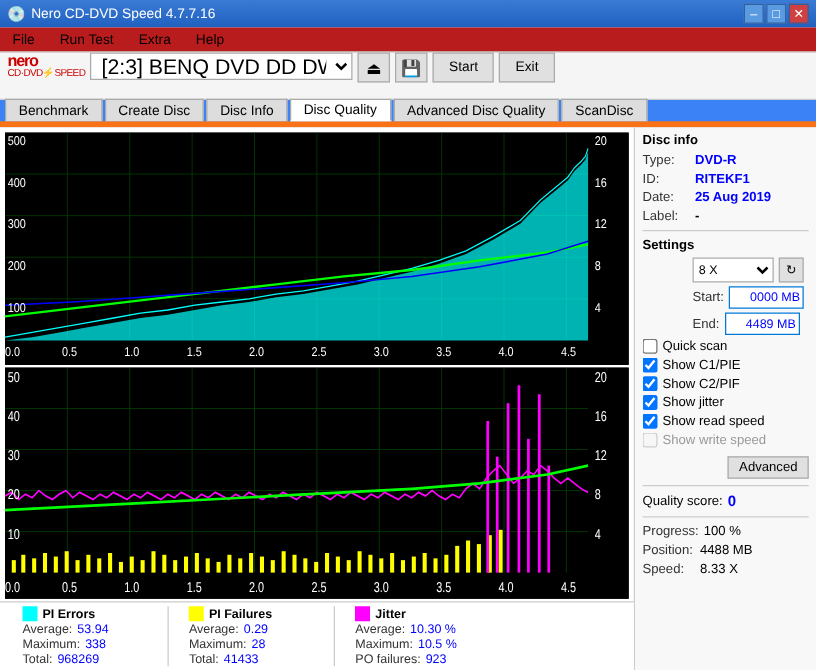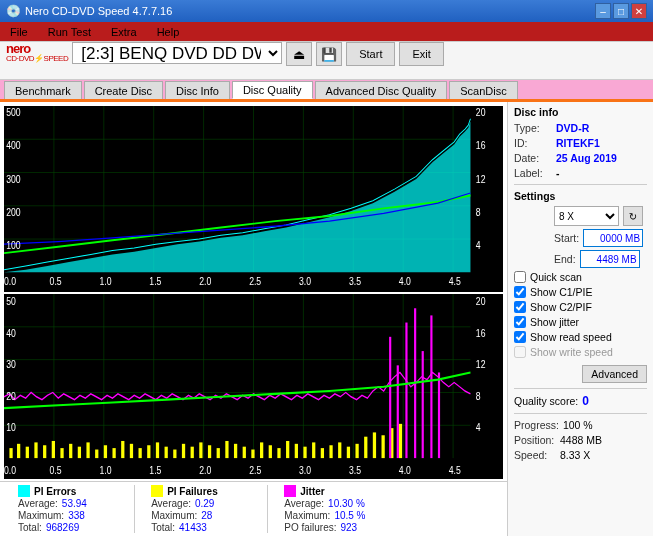--- a/index.html
+++ b/index.html
@@ -52,22 +52,22 @@
       width: 26px; height: 24px; background: #e0e0e0; border: 1px solid #aaa;
       display: flex; align-items: center; justify-content: center; cursor: pointer; font-size: 13px;
     }
     .toolbar-btn {
       height: 24px; padding: 0 12px; background: #e0e0e0; border: 1px solid #aaa;
       font-size: 11px; cursor: pointer; font-family: inherit;
     }
 
     
     .tabs {
-      background: #f9a8d4;
-      border-bottom: 3px solid #f97316;
+      background: #3b82f6;
+      border-bottom: 5px solid #f97316;
       height: 22px;
       display: flex;
       align-items: flex-end;
       padding: 0 4px;
     }
     .tab {
       padding: 2px 10px; font-size: 11px; cursor: pointer; border: 1px solid #aaa;
       border-bottom: none; background: #ddd; margin-right: 2px; height: 18px;
       display: flex; align-items: center;
     }

